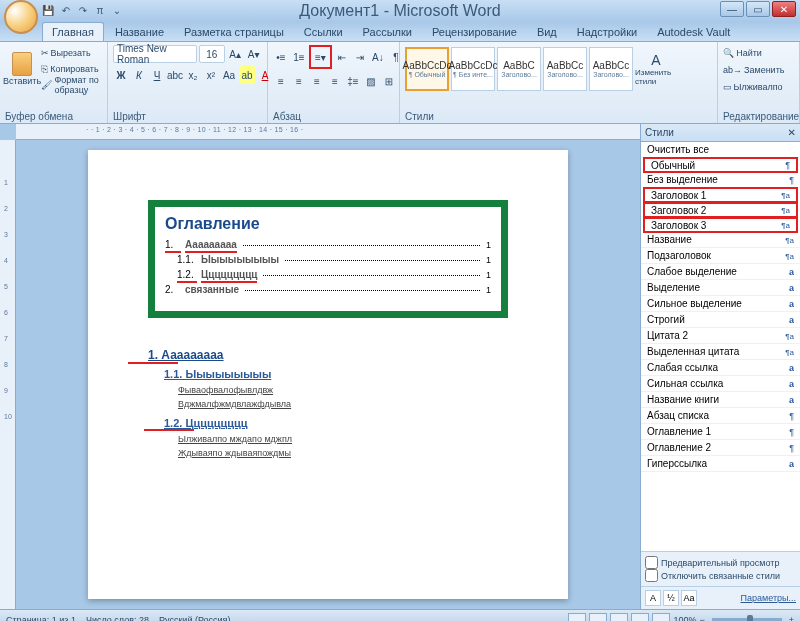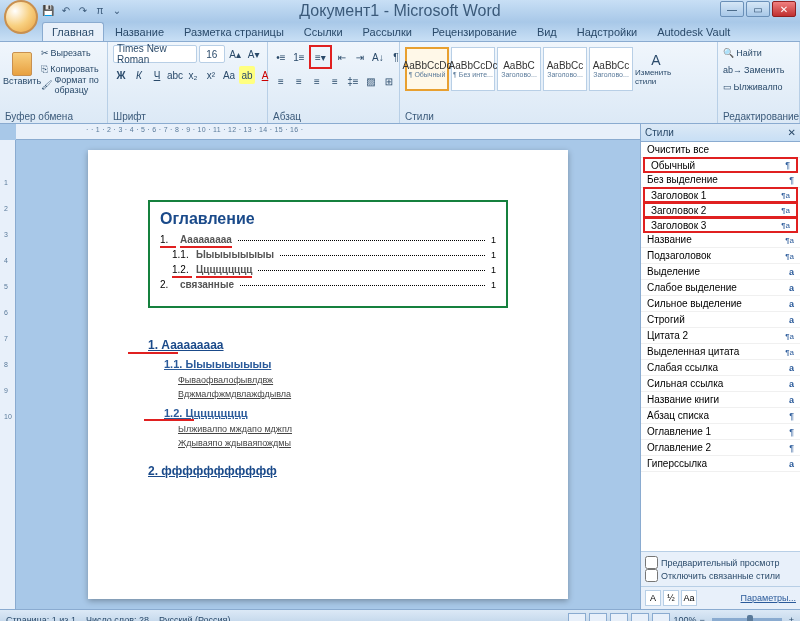--- a/index.html
+++ b/index.html
@@ -31,21 +31,21 @@
 .ed-btn{display:flex;align-items:center;gap:2px;font-size:9px;color:#2a4a6a;height:15px;}
 .workspace { display:flex; height:485px; }
 .doc-area { flex:1; background:#a8c8e8; display:flex; flex-direction:column; }
 .ruler-h { height:16px; background:#e8f0fa; border-bottom:1px solid #8aabd0; position:relative; margin-left:16px;}
 .ruler-h::before{content:"·   ·   1   ·   2   ·   3   ·   4   ·   5   ·   6   ·   7   ·   8   ·   9   ·  10  ·  11  ·  12  ·  13  ·  14  ·  15  ·  16  ·";position:absolute;left:70px;top:2px;font-size:7px;color:#5a7a9a;letter-spacing:0.3px;white-space:nowrap;}
 .doc-scroll { flex:1; display:flex; overflow:auto; }
 .ruler-v { width:16px; background:#e8f0fa; border-right:1px solid #8aabd0; position:relative;}
 .ruler-v::before{content:"1\A 2\A 3\A 4\A 5\A 6\A 7\A 8\A 9\A 10";white-space:pre;position:absolute;top:30px;left:4px;font-size:7px;color:#5a7a9a;line-height:26px;}
 .page-space{flex:1;padding:10px 20px;display:flex;justify-content:center;}
 .page { width:480px; background:#fff; box-shadow:0 2px 6px rgba(0,0,0,.3); padding:50px 60px 60px; font-family:"Times New Roman",serif; color:#000; }
-.toc-box { border:2px solid #15803d; padding:8px 10px 12px; margin-bottom:30px; }
+.toc-box { border:7px solid #15803d; padding:8px 10px 12px; margin-bottom:30px; }
 .toc-title { color:#1a4a8a; font-size:16px; font-weight:bold; margin-bottom:6px; }
 .toc-row { display:flex; align-items:baseline; font-size:10px; margin:4px 0; gap:4px; }
 .toc-row .num{min-width:20px;position:relative;}
 .toc-row.u .num::after,.toc-row.u .txt::after{content:"";position:absolute;left:0;right:0;bottom:-3px;height:2px;background:#e02020;}
 .toc-row .num{position:relative;}
 .toc-row .txt{position:relative;color:#555;font-weight:bold;}
 .toc-row .dots{flex:1;border-bottom:1px dotted #000;margin:0 2px;position:relative;top:-2px;}
 .toc-row .pg{font-size:9px;}
 .toc-row.l1 .num{min-width:16px;}
 .toc-row.l2{padding-left:12px;}
@@ -253,21 +253,20 @@
               </div>
           </div>
           <div id="doc-body">
               <div class="hdr1 red-u">1.  Ааааааааа</div>
               <div class="hdr2">1.1.  Ыыыыыыыыы</div>
               <div class="body-txt">Фываофвалофывлдвж</div>
               <div class="body-txt">Вджмалфжмдвлажфдывла</div>
               <div class="hdr2 red-u">1.2.  Ццццццццц</div>
               <div class="body-txt">Ылживалпо мждапо мджпл</div>
               <div class="body-txt">Ждываяпо ждываяпождмы</div>
-              <div class="hdr1">2.  ффффффффффф</div>
             </div>
         </div>
       </div>
     </div>
   </div>
   <div class="styles-pane">
     <div class="sp-title">
       <span>Стили</span>
       <span>✕</span>
     </div>
@@ -298,25 +297,25 @@
         </div>
         <div class="sp-item pa">
           <span>Название</span>
           <span class="mark"></span>
         </div>
         <div class="sp-item pa">
           <span>Подзаголовок</span>
           <span class="mark"></span>
         </div>
         <div class="sp-item a">
+          <span>Слабое выделение</span>
+          <span class="mark"></span>
+        </div>
+        <div class="sp-item a">
           <span>Выделение</span>
-          <span class="mark"></span>
-        </div>
-        <div class="sp-item a">
-          <span>Слабое выделение</span>
           <span class="mark"></span>
         </div>
         <div class="sp-item a">
           <span>Сильное выделение</span>
           <span class="mark"></span>
         </div>
         <div class="sp-item a">
           <span>Строгий</span>
           <span class="mark"></span>
         </div>

